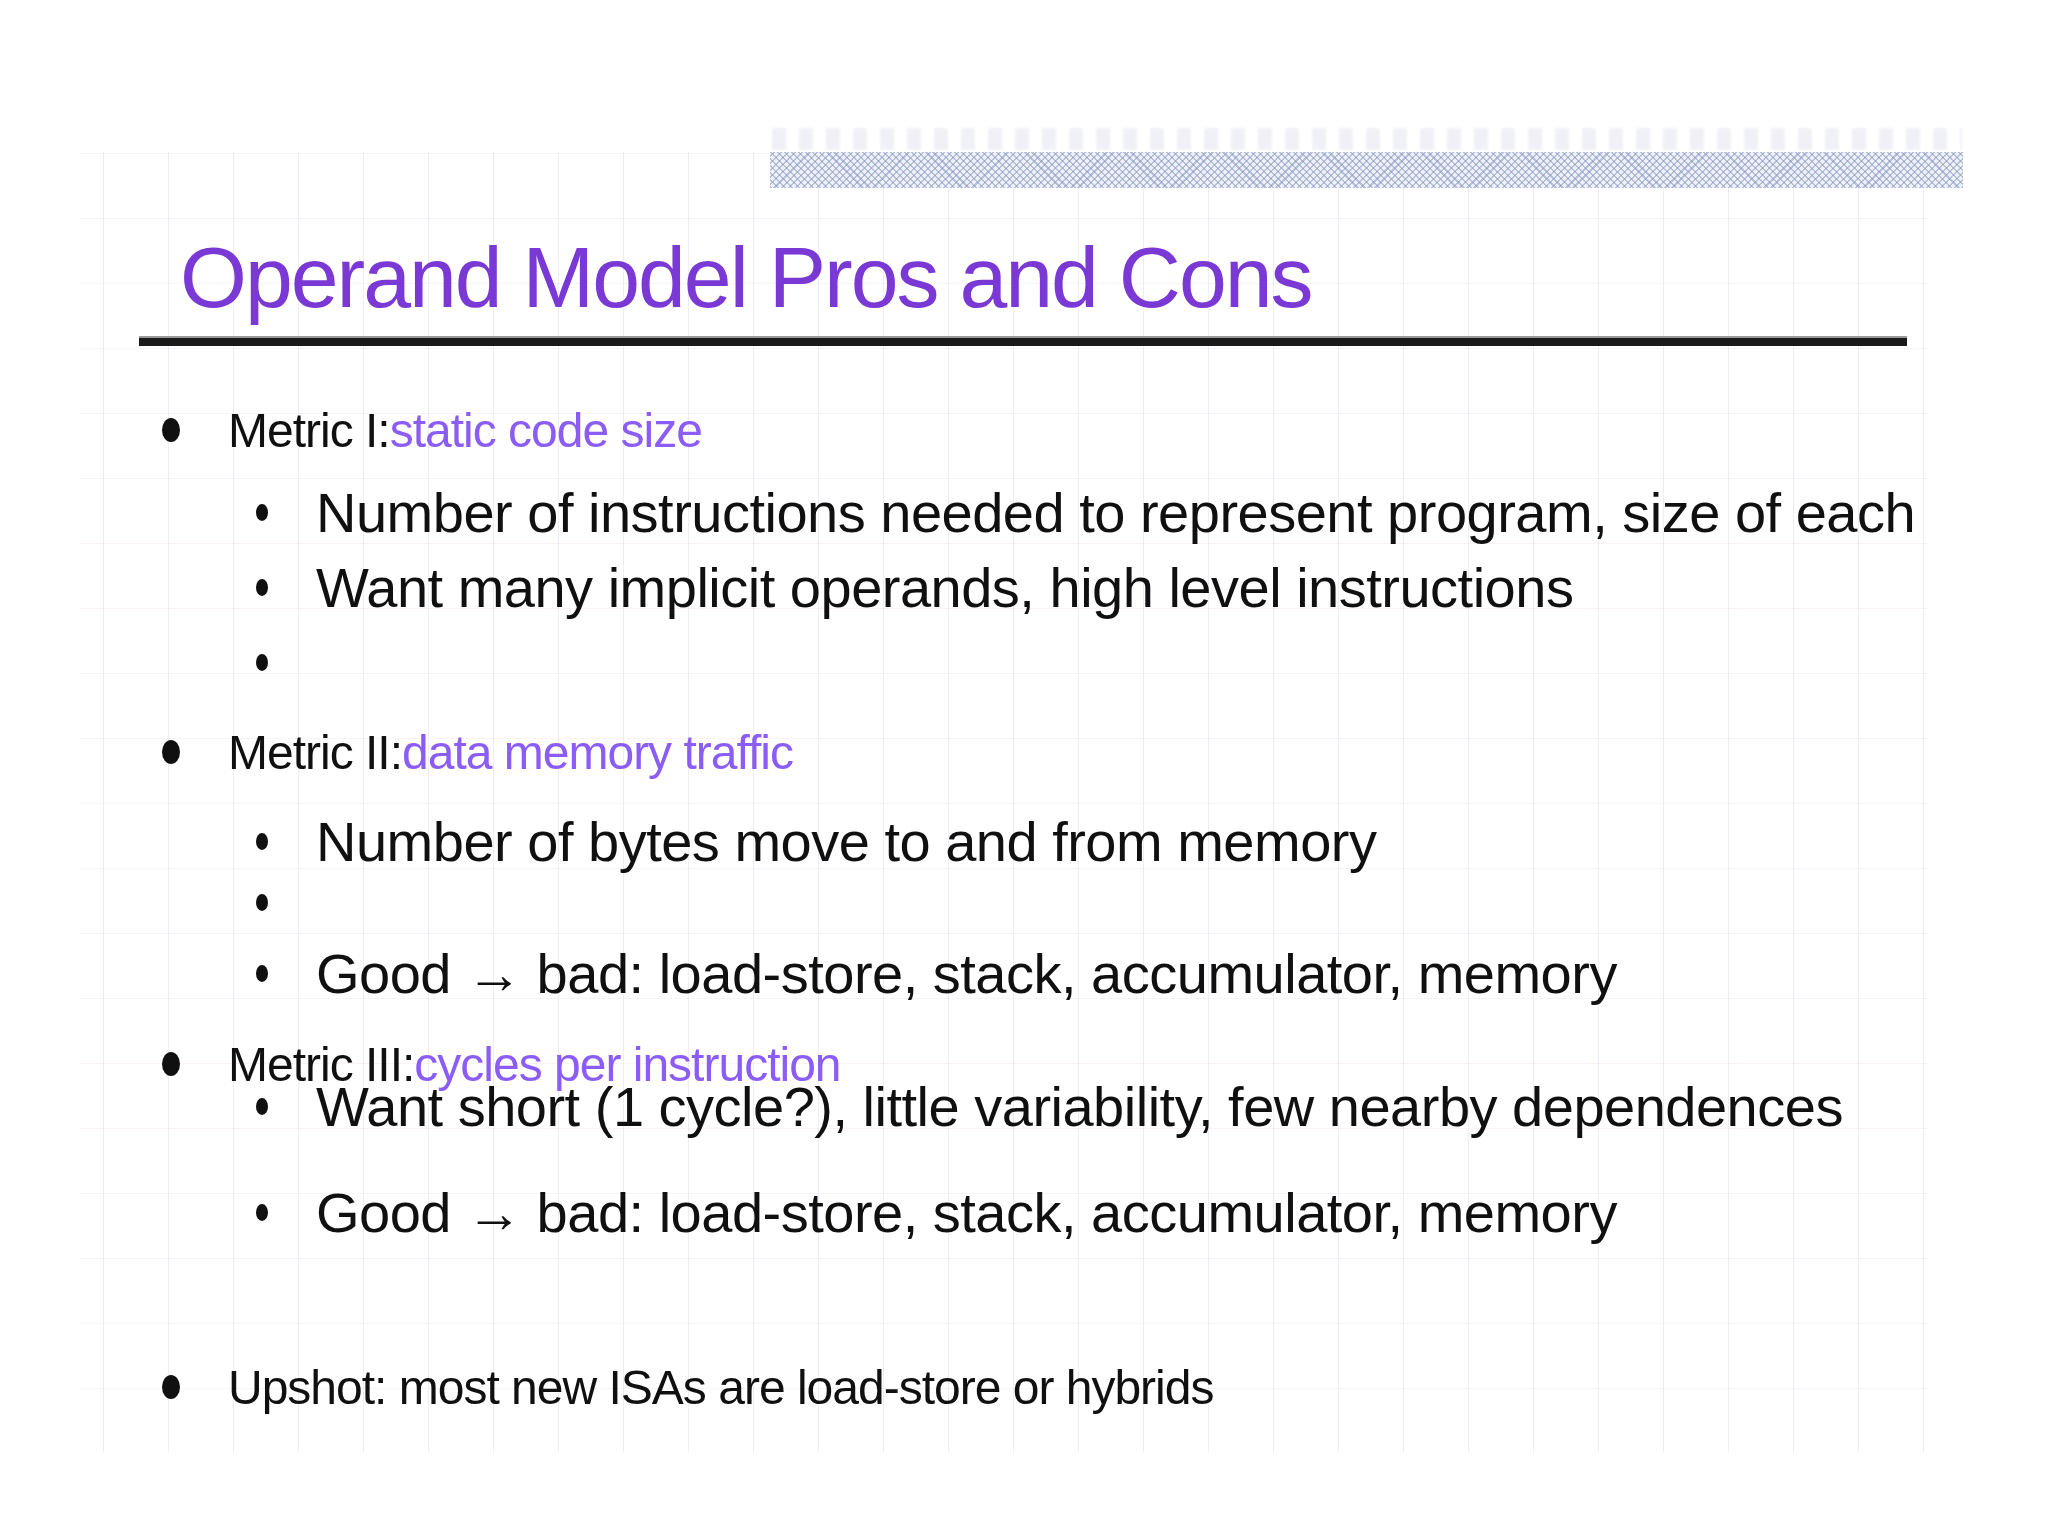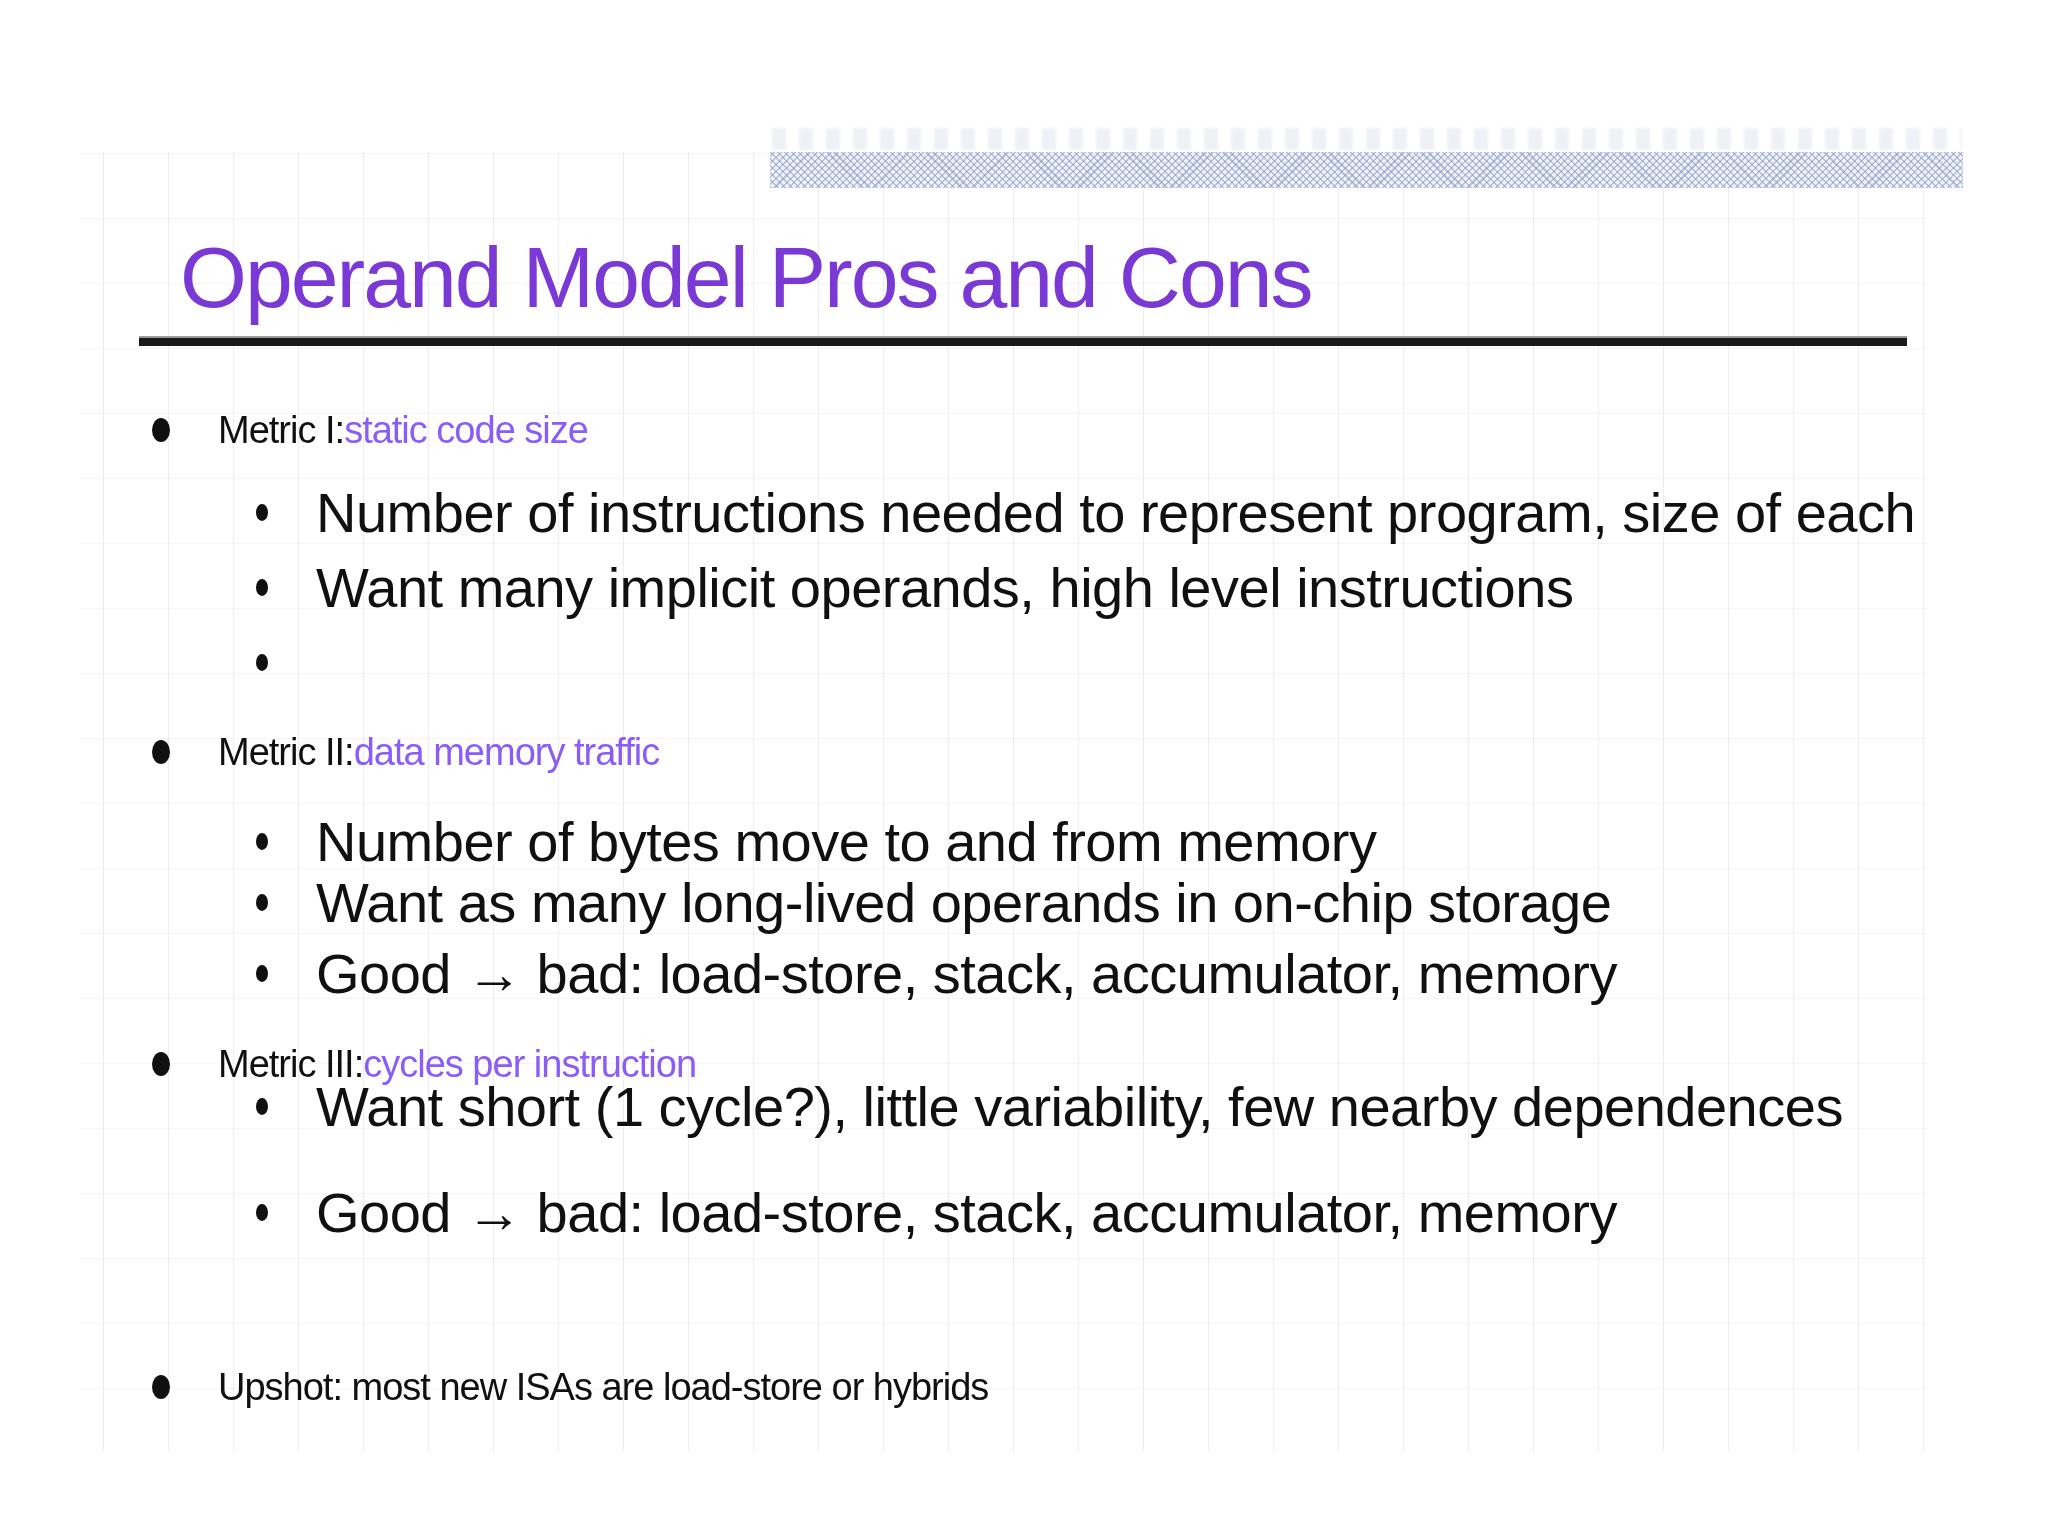--- a/index.html
+++ b/index.html
@@ -40,21 +40,21 @@
     position:absolute;left:180px;top:228px;margin:0;
     font-size:86px;font-weight:400;letter-spacing:-2px;
     color:#7a38d5;white-space:nowrap;
   }
   .rule{
     position:absolute;left:139px;top:336px;width:1768px;height:10px;
     background:linear-gradient(to bottom,#9a9a9a 0 2px,#191919 2px 100%);
   }
 
   .row{position:absolute;display:flex;align-items:center;white-space:nowrap;color:#101010;}
-  .row.l1{left:152px;height:70px;font-size:38px;letter-spacing:-1px;}
+  .row.l1{left:162px;height:70px;font-size:48px;letter-spacing:-1px;}
   .row.l2{left:256px;height:58px;font-size:56px;letter-spacing:-0.5px;}
   .dot{flex:none;background:#101010;border-radius:50%;}
   .l1 .dot{width:18px;height:24px;margin-right:48px;}
   .l2 .dot{width:12px;height:17px;margin-right:48px;}
   .hl{color:#8b5cf6;font-weight:400;}
 </style>
 </head>
 <body>
 
 <div class="slide">
@@ -86,21 +86,20 @@
         <span class="dot"></span>
         <span>Metric II: </span>
         <span class="hl">data memory traffic</span>
       </div>
       <div class="row l2" style="top: 812px;">
         <span class="dot"></span>
         <span>Number of bytes move to and from memory</span>
       </div>
       <div class="row l2" style="top: 873px;">
         <span class="dot"></span>
-        <span>Want as many long-lived operands in on-chip storage</span>
       </div>
       <div class="row l2" style="top: 944px;">
         <span class="dot"></span>
         <span>Good → bad: load-store, stack, accumulator, memory</span>
       </div>
       <div class="row l1" style="top: 1029px;">
         <span class="dot"></span>
         <span>Metric III: </span>
         <span class="hl">cycles per instruction</span>
       </div>

